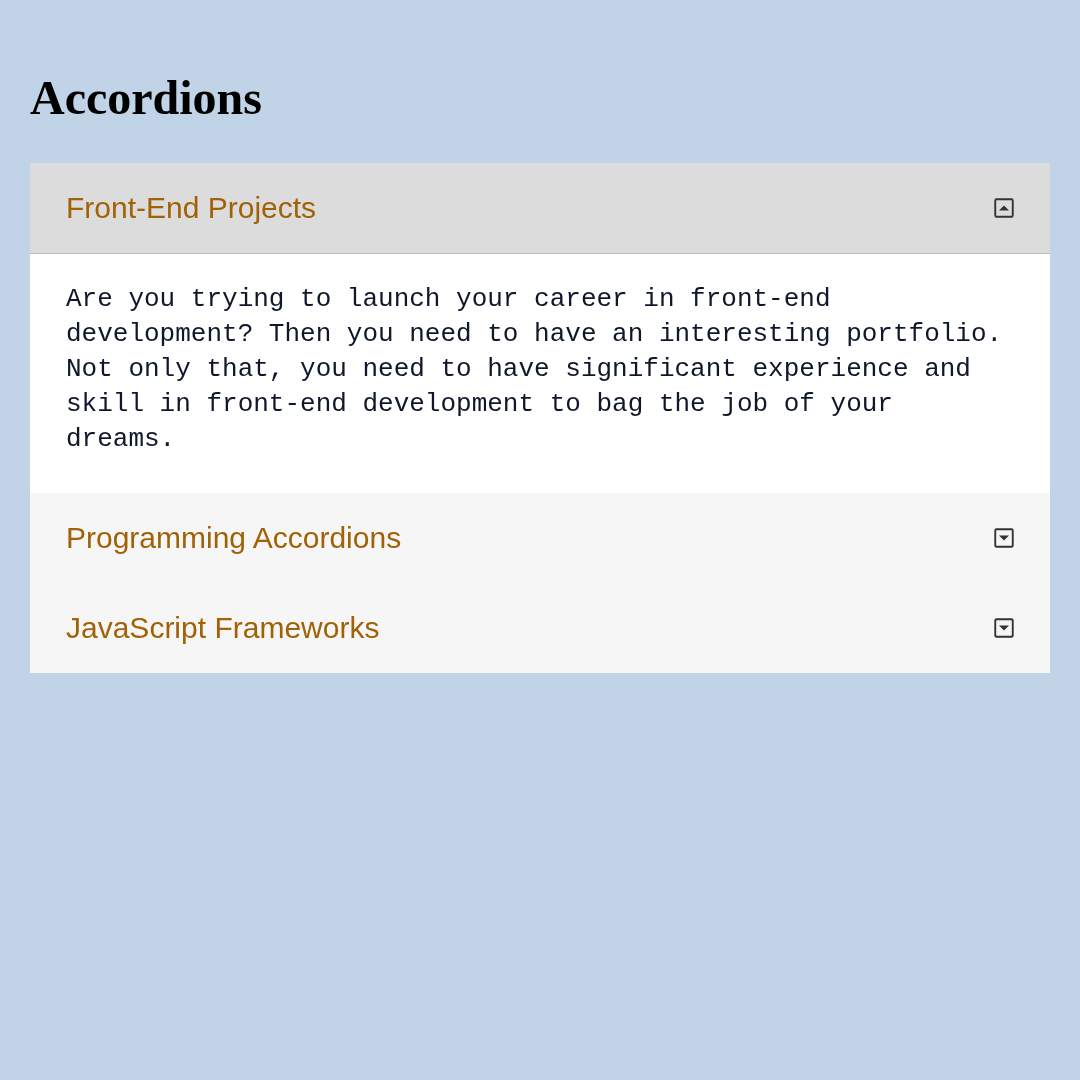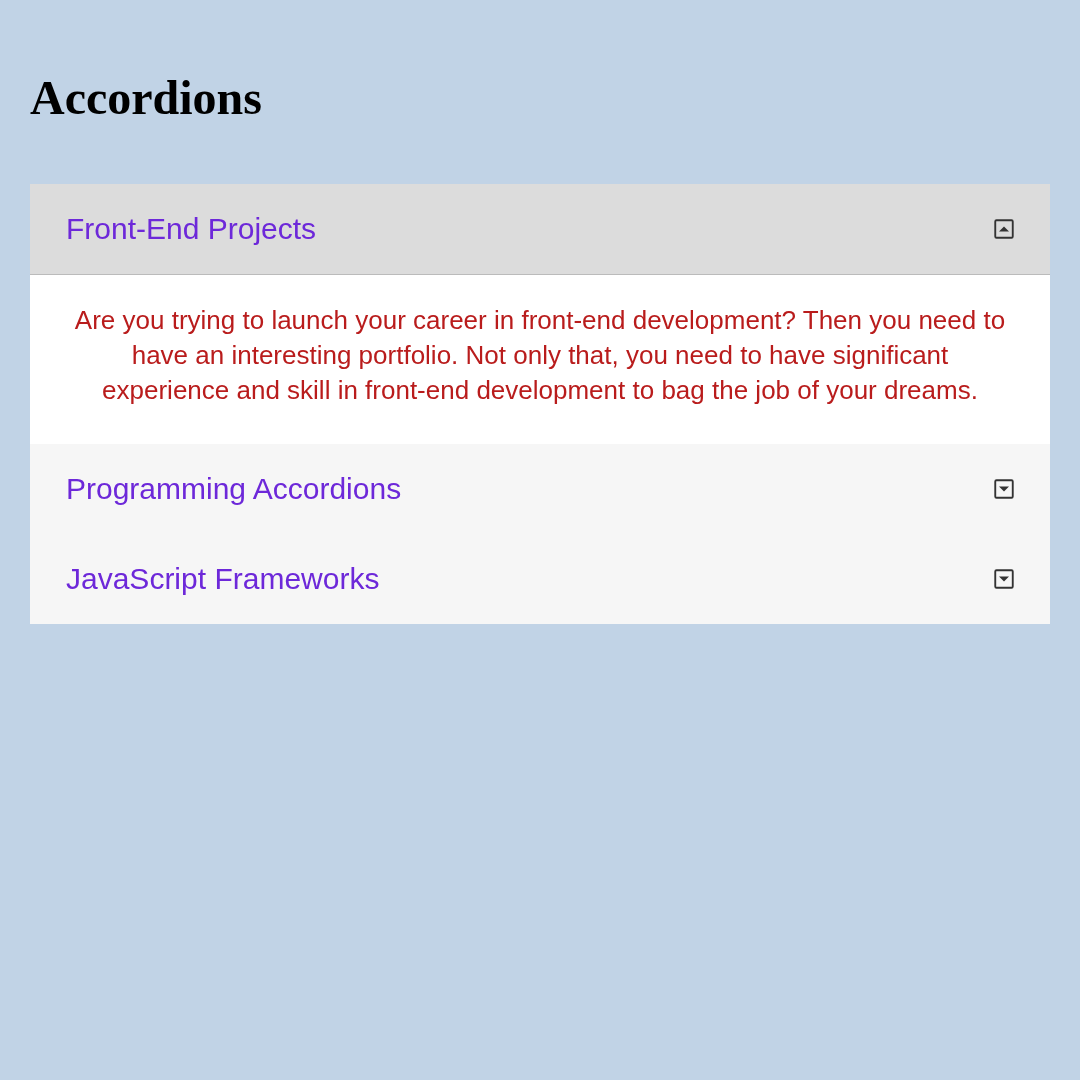--- a/index.html
+++ b/index.html
@@ -15,21 +15,21 @@
       padding: 30px;
     }
     .container {
       width: 100%;
     }
     .page-title {
       font-family: Georgia, 'Times New Roman', Times, serif;
       font-size: 48px;
       font-weight: bold;
       color: #000;
-      margin-bottom: 59px;
+      margin-bottom: 38px;
       margin-top: 40px;
     }
     .accordion {
       width: 100%;
       background-color: #f6f6f6;
     }
     .accordion-item {
       width: 100%;
     }
     .accordion-header {
@@ -39,44 +39,43 @@
       padding: 28px 36px;
       cursor: pointer;
       background-color: #f6f6f6;
     }
     .accordion-header.active {
       background-color: #dcdcdc;
       border-bottom: 1px solid #bbbbbb;
     }
     .accordion-title {
       font-size: 30px;
-      color: #6d28d9;
+      color: #a16207;
       font-family: Arial, Helvetica, sans-serif;
     }
     .accordion-icon {
       width: 20px;
       height: 20px;
       display: flex;
       align-items: center;
       justify-content: center;
     }
     .accordion-icon svg {
       width: 20px;
       height: 20px;
     }
     .accordion-content {
       background-color: #ffffff;
       padding: 28px 36px 36px 36px;
     }
     .accordion-content p {
-      font-family: Liberation Sans, sans-serif;
+      font-family: Liberation Mono, monospace;
       font-size: 26px;
       line-height: 1.35;
-      color: #b91c1c;
-      text-align: center;
+      color: #0f172a;
     }
   </style>
 </head>
 <body>
 
 <div class="container">
   <h1 class="page-title">Accordions</h1>
 
   <div class="accordion">
 

